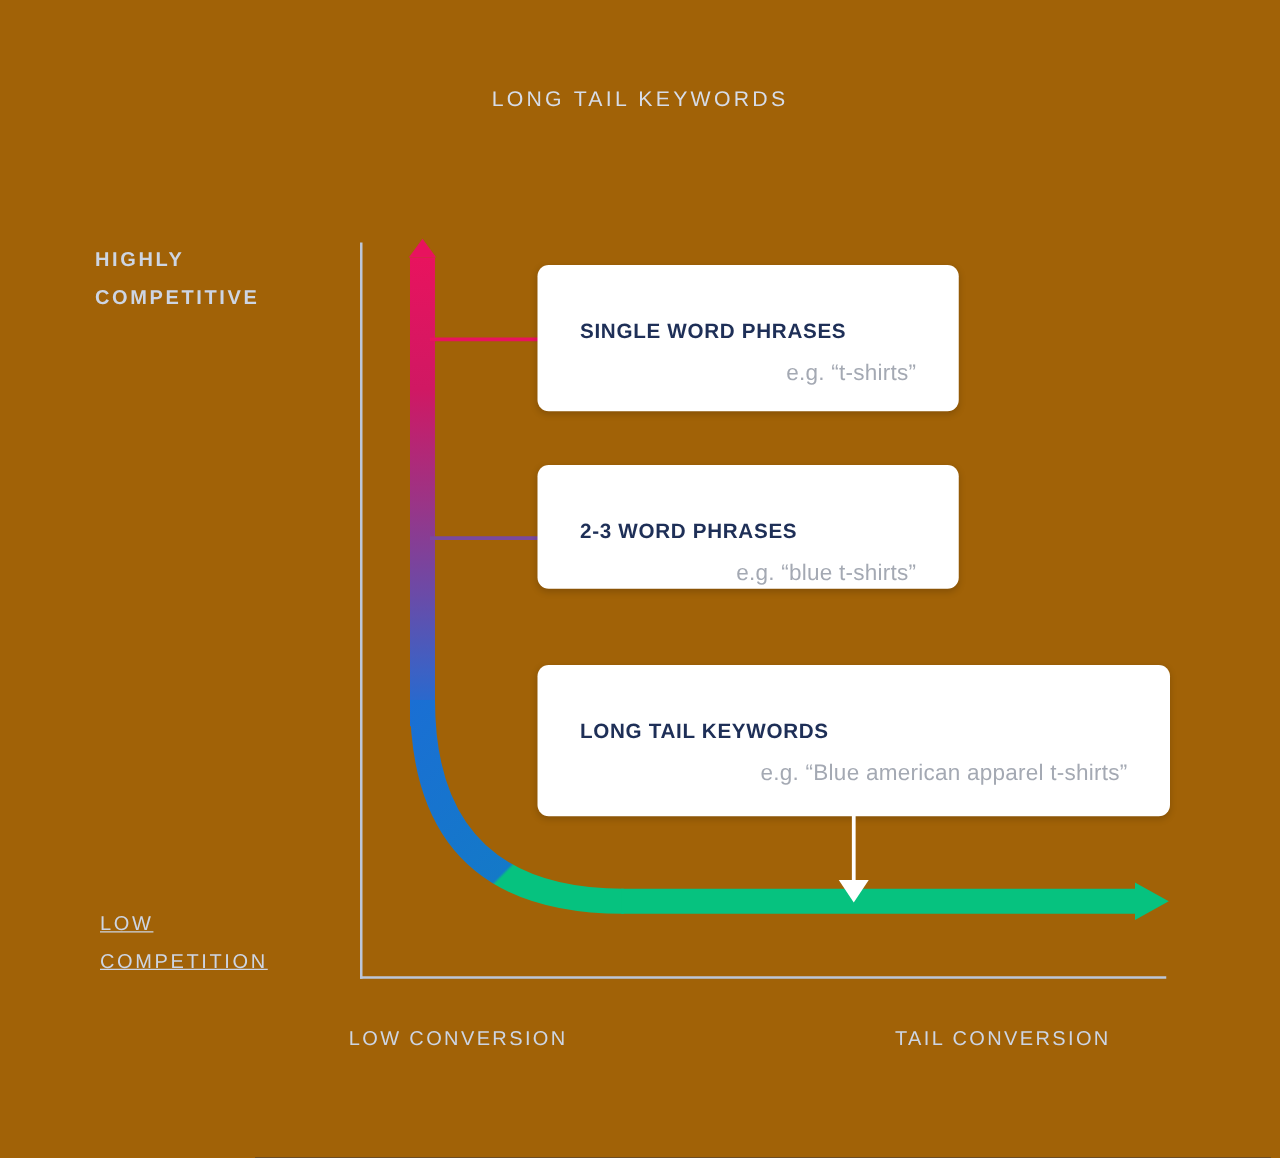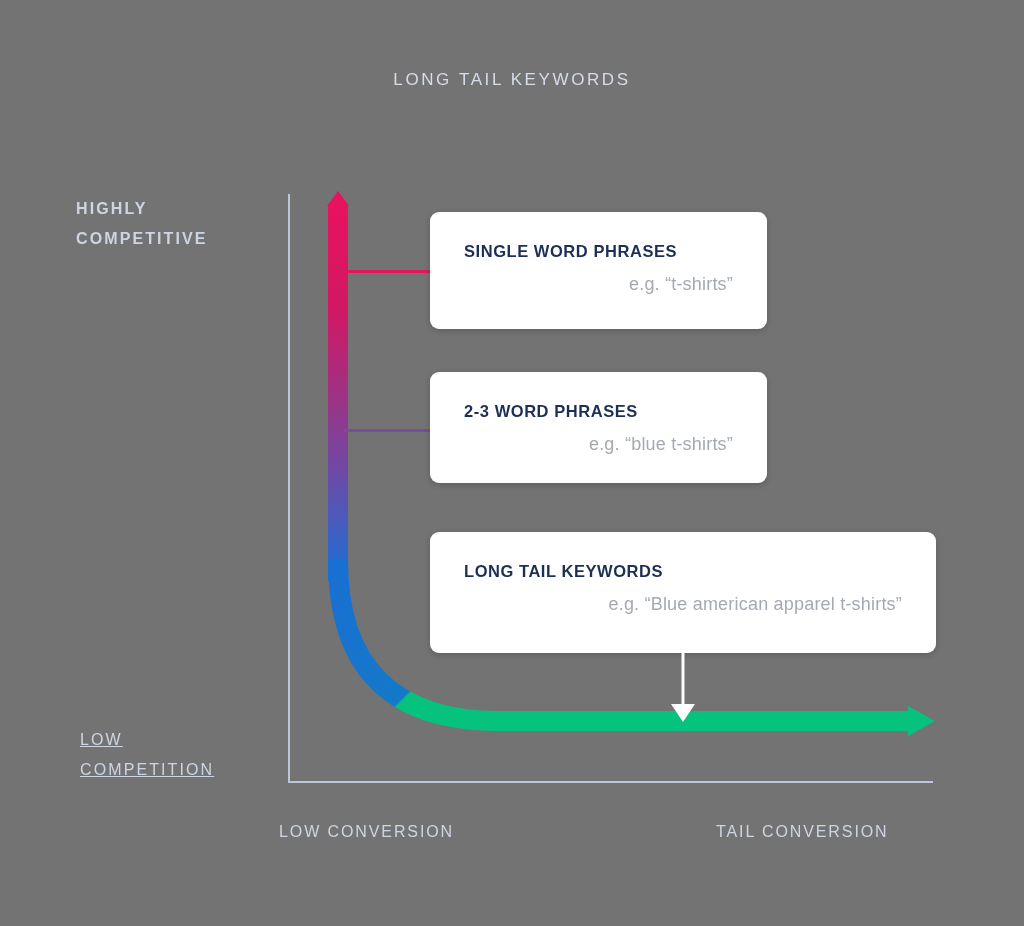--- a/index.html
+++ b/index.html
@@ -10,21 +10,21 @@
     width: 1024px;
     height: 926px;
     background: #1b2d54;
     font-family: "Liberation Sans", sans-serif;
     overflow: hidden;
   }
   #infographic {
     position: relative;
     width: 1024px;
     height: 926px;
-    background: #737373;
+    background: #a16207;
   }
 
   
   #chart-title {
     position: absolute;
     left: 0;
     top: 70px;
     width: 1024px;
     text-align: center;
     color: #d6dce8;
@@ -104,25 +104,25 @@
     width: 92px;
     background: #7a4a9d;
   }
 
   
   .callout-card {
     position: absolute;
     background: #ffffff;
     border-radius: 9px;
     box-sizing: border-box;
-    padding: 30px 34px 26px 34px;
+    padding: 44px 34px 26px 34px;
     box-shadow: 0 2px 6px rgba(0,0,0,0.18);
   }
   #card-single  { left: 430px; top: 212px; width: 337px; height: 117px; }
-  #card-two-three { left: 430px; top: 372px; width: 337px; height: 111px; }
+  #card-two-three { left: 430px; top: 372px; width: 337px; height: 99px; }
   #card-long-tail { left: 430px; top: 532px; width: 506px; height: 121px; }
 
   .card-title {
     color: #1e2f57;
     font-size: 16.5px;
     font-weight: bold;
     letter-spacing: 0.55px;
     margin: 0 0 13px 0;
     white-space: nowrap;
   }

